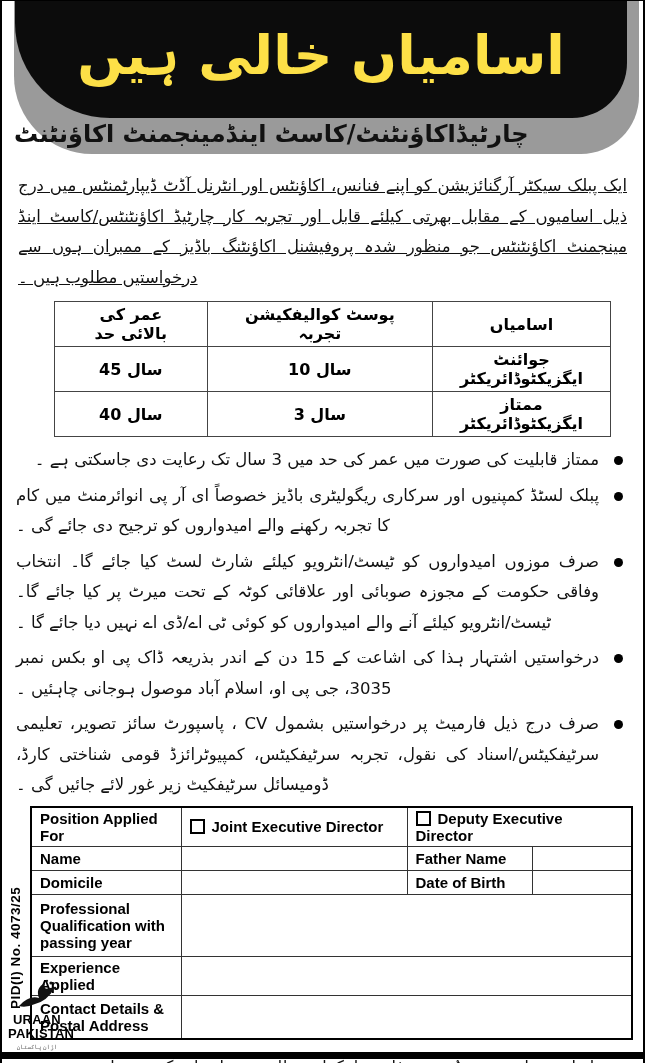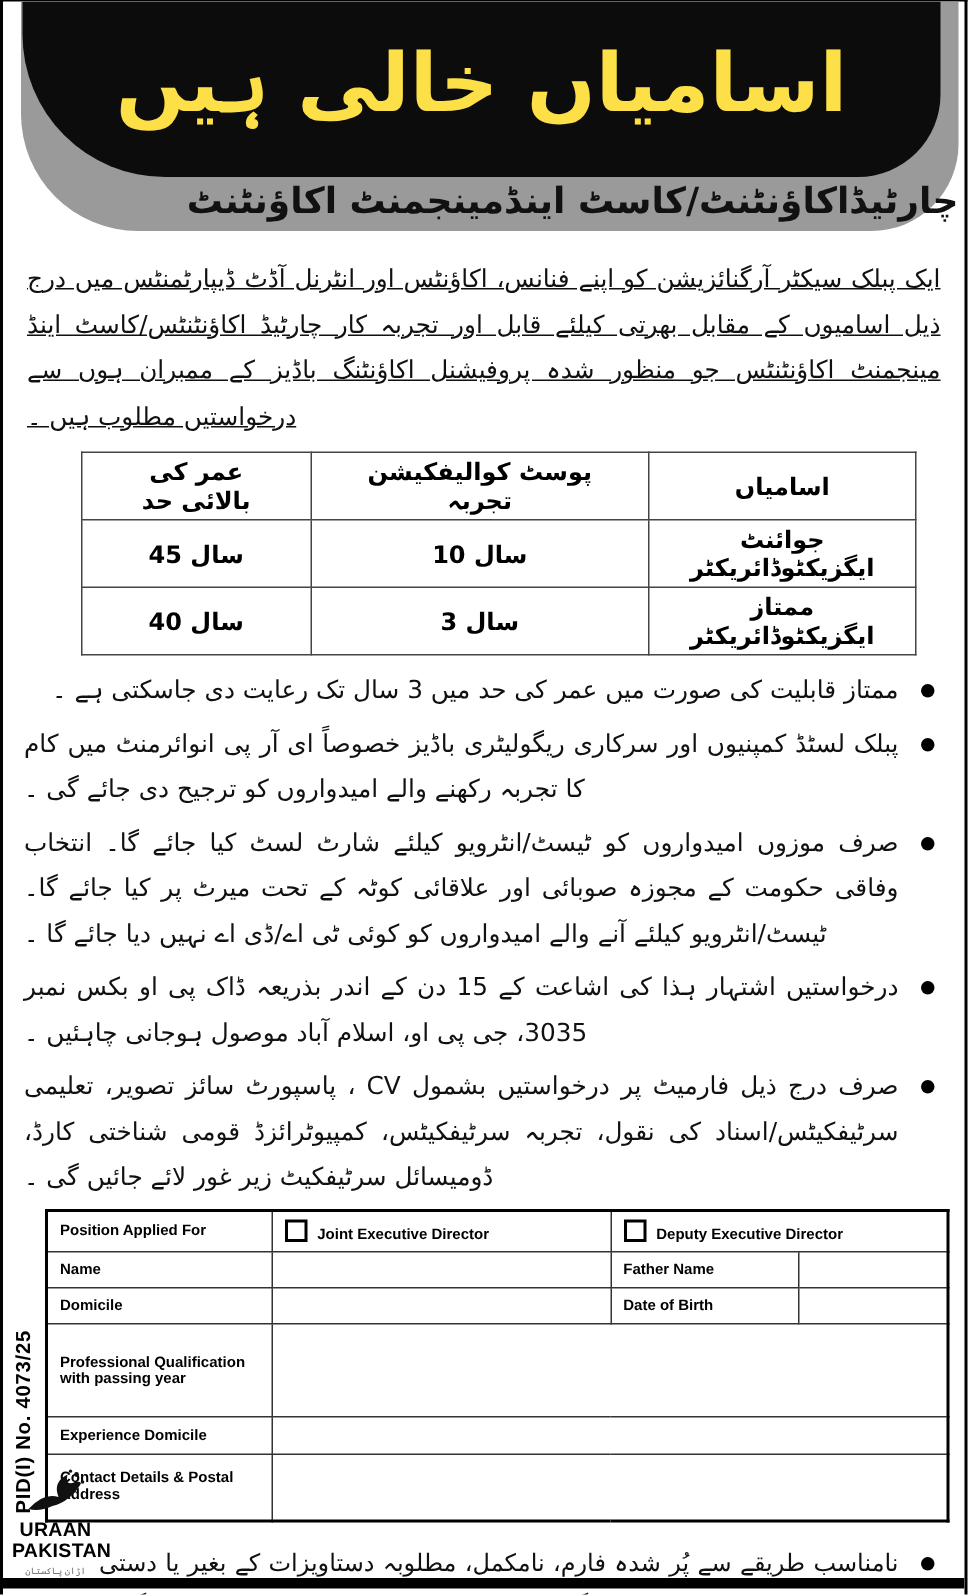--- a/index.html
+++ b/index.html
@@ -22,21 +22,21 @@
   .banner-black {
     position:absolute; top:0; left:13px; right:16px; height:117px;
     background:#0c0c0c; border-radius:0 0 55px 95px;
     display:flex; align-items:center; justify-content:center;
   }
   .main-title {
     color:#fde047; font-size:54px; font-weight:bold; direction:rtl;
     letter-spacing:1px; padding-bottom:8px;
   }
   .sub-title {
-    position:absolute; left:0; right:0; bottom:6px; text-align:right;
+    position:absolute; left:0; right:0; bottom:6px; text-align:left;
     font-size:24px; font-weight:bold; color:#111; direction:rtl;
   }
   
   .urdu { direction:rtl; font-size:16.5px; line-height:1.85; color:#111;text-decoration:underline; }
   .intro {
     padding:12px 16px 4px 16px;
     text-align:justify; text-align-last:left;
   }
   
   table.jobs {
@@ -56,21 +56,21 @@
     text-align:justify; text-align-last:left; font-size:16.5px; line-height:1.85; color:#111;
   }
   ul.bullets li::before {
     content:""; position:absolute; right:6px; top:11px;
     width:9px; height:9px; border-radius:50%; background:#000;
   }
   ul.bullets li.single-line { text-align-last:right; }
   
   table.form {
     border-collapse:collapse; margin:4px 0 0 28px; width:603px;
-    font-family:"Liberation Sans", sans-serif; font-size:10px; font-weight:bold; color:#000;
+    font-family:"Liberation Sans", sans-serif; font-size:15px; font-weight:bold; color:#000;
   }
   table.form td { border:1px solid #333; padding:2px 8px; vertical-align:middle; }
   table.form { border:2px solid #000; }
   .cbx {
     display:inline-block; width:15px; height:15px; border:2px solid #000;
     vertical-align:-2px; margin-right:7px; background:#fff;
   }
   
   .footer { position:relative; padding:12px 10px 0 64px; }
   .footer ul.bullets { margin:0 4px 0 0; }
@@ -157,21 +157,21 @@
       <td style="height:24px;">Domicile</td>
       <td></td>
       <td>Date of Birth</td>
       <td></td>
     </tr>
     <tr>
       <td style="height:62px;">Professional Qualification with passing year</td>
       <td colspan="3"></td>
     </tr>
     <tr>
-      <td style="height:25px;">Experience Domicile</td>
+      <td style="height:25px;">Experience Applied</td>
       <td colspan="3"></td>
     </tr>
     <tr>
       <td style="height:44px;">Contact Details &amp; Postal Address</td>
       <td colspan="3"></td>
     </tr>
   </tbody>
     </table>
 
   <div class="footer">

